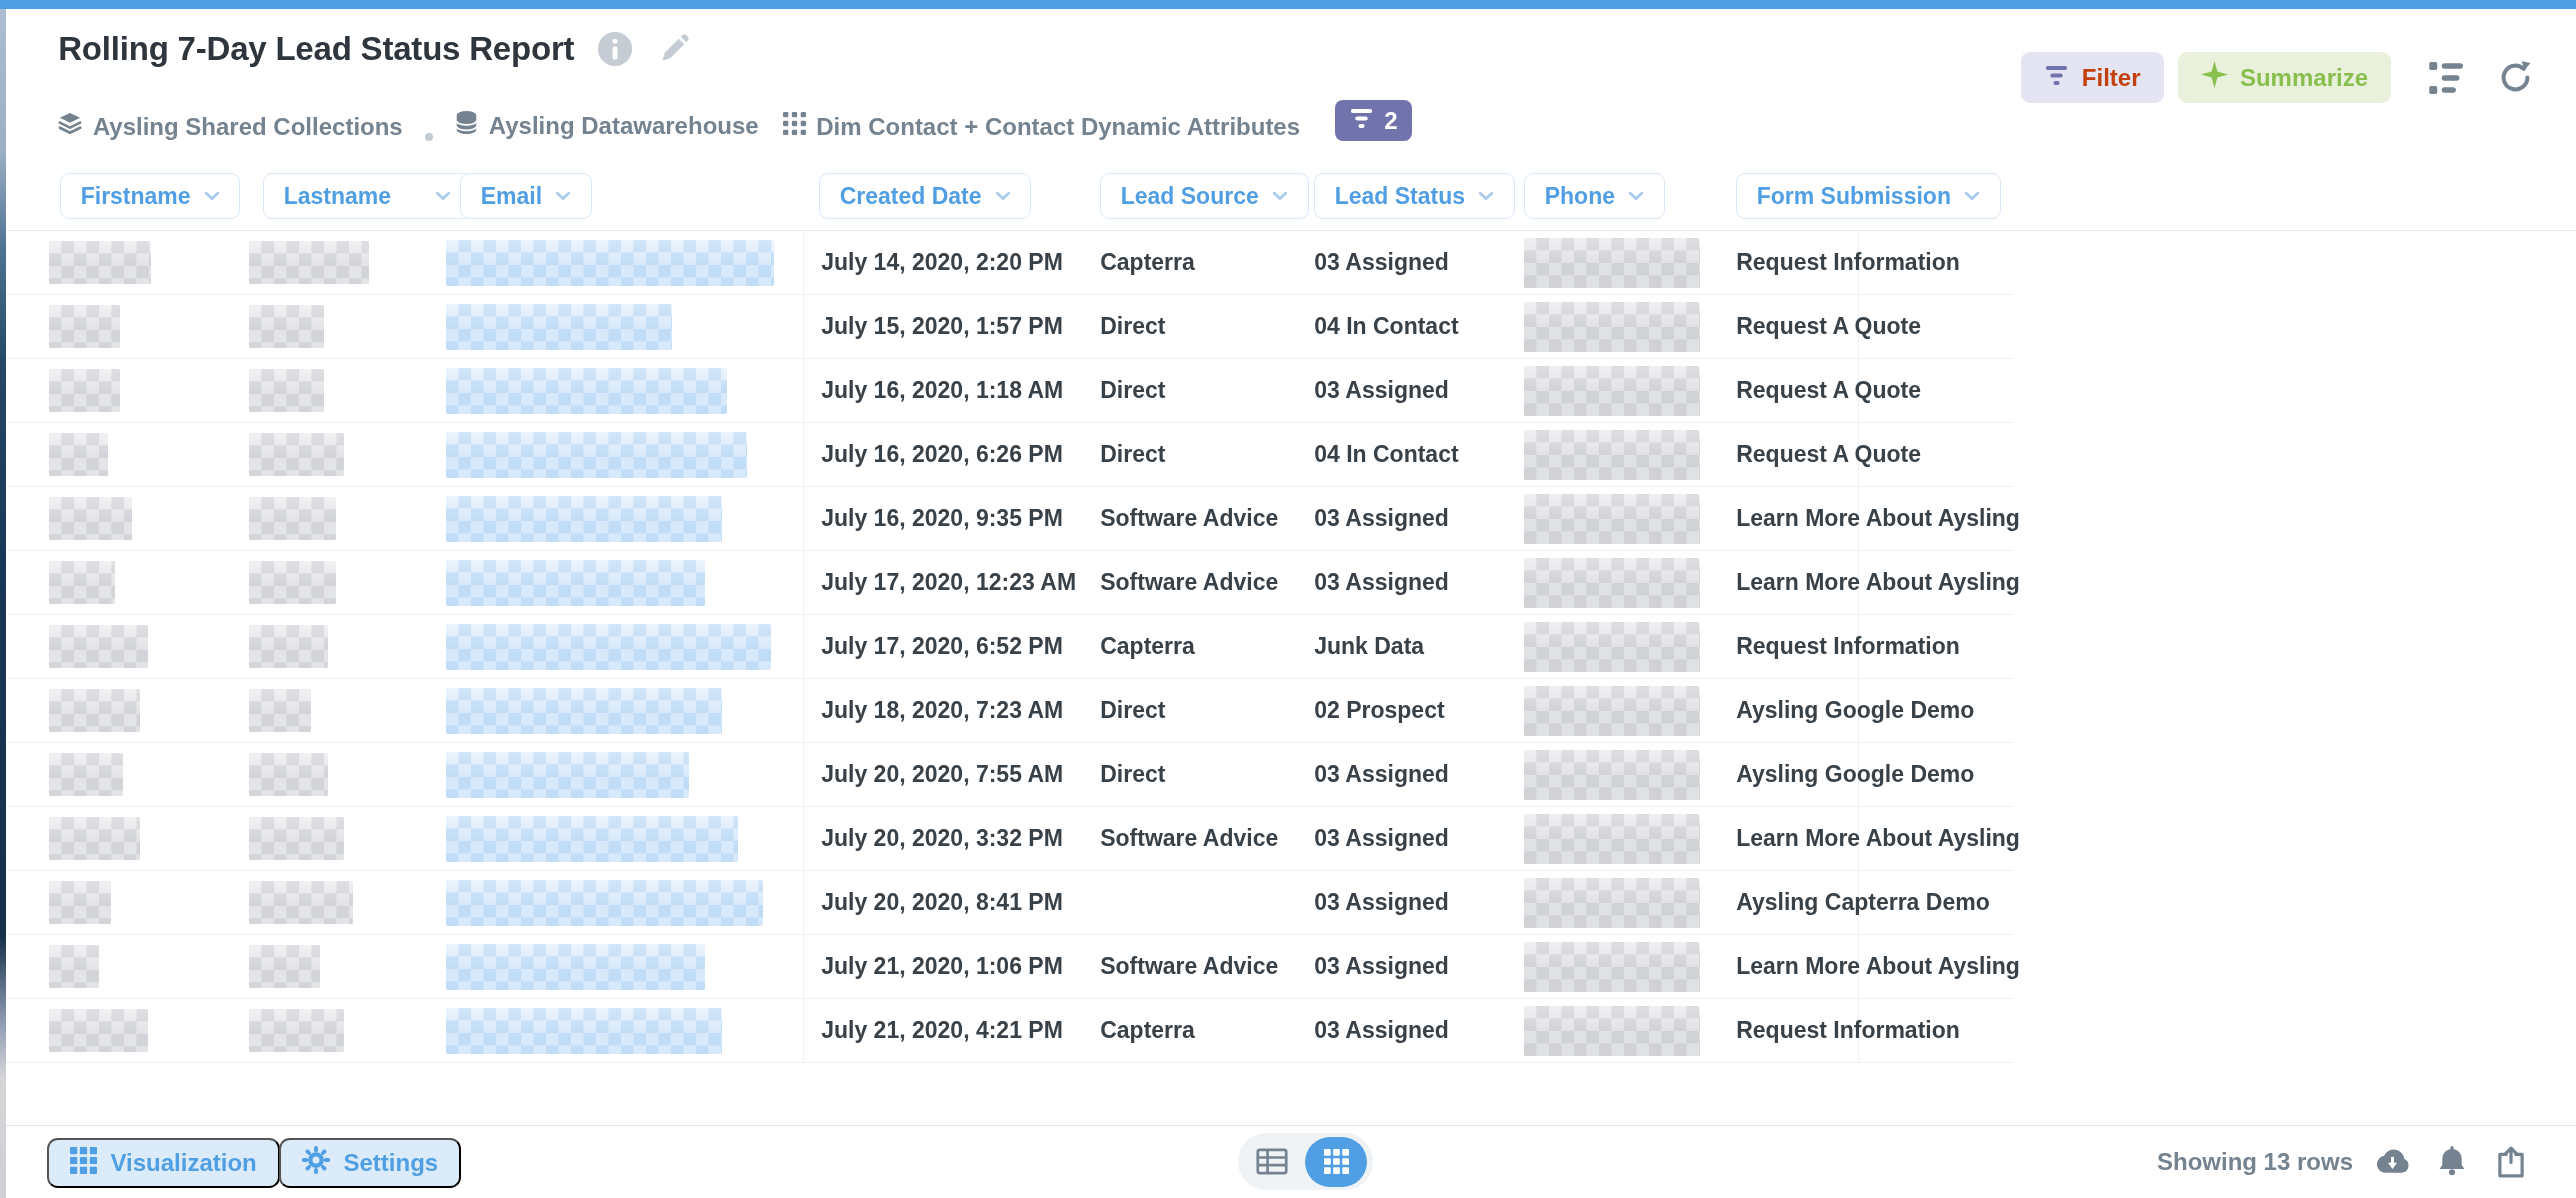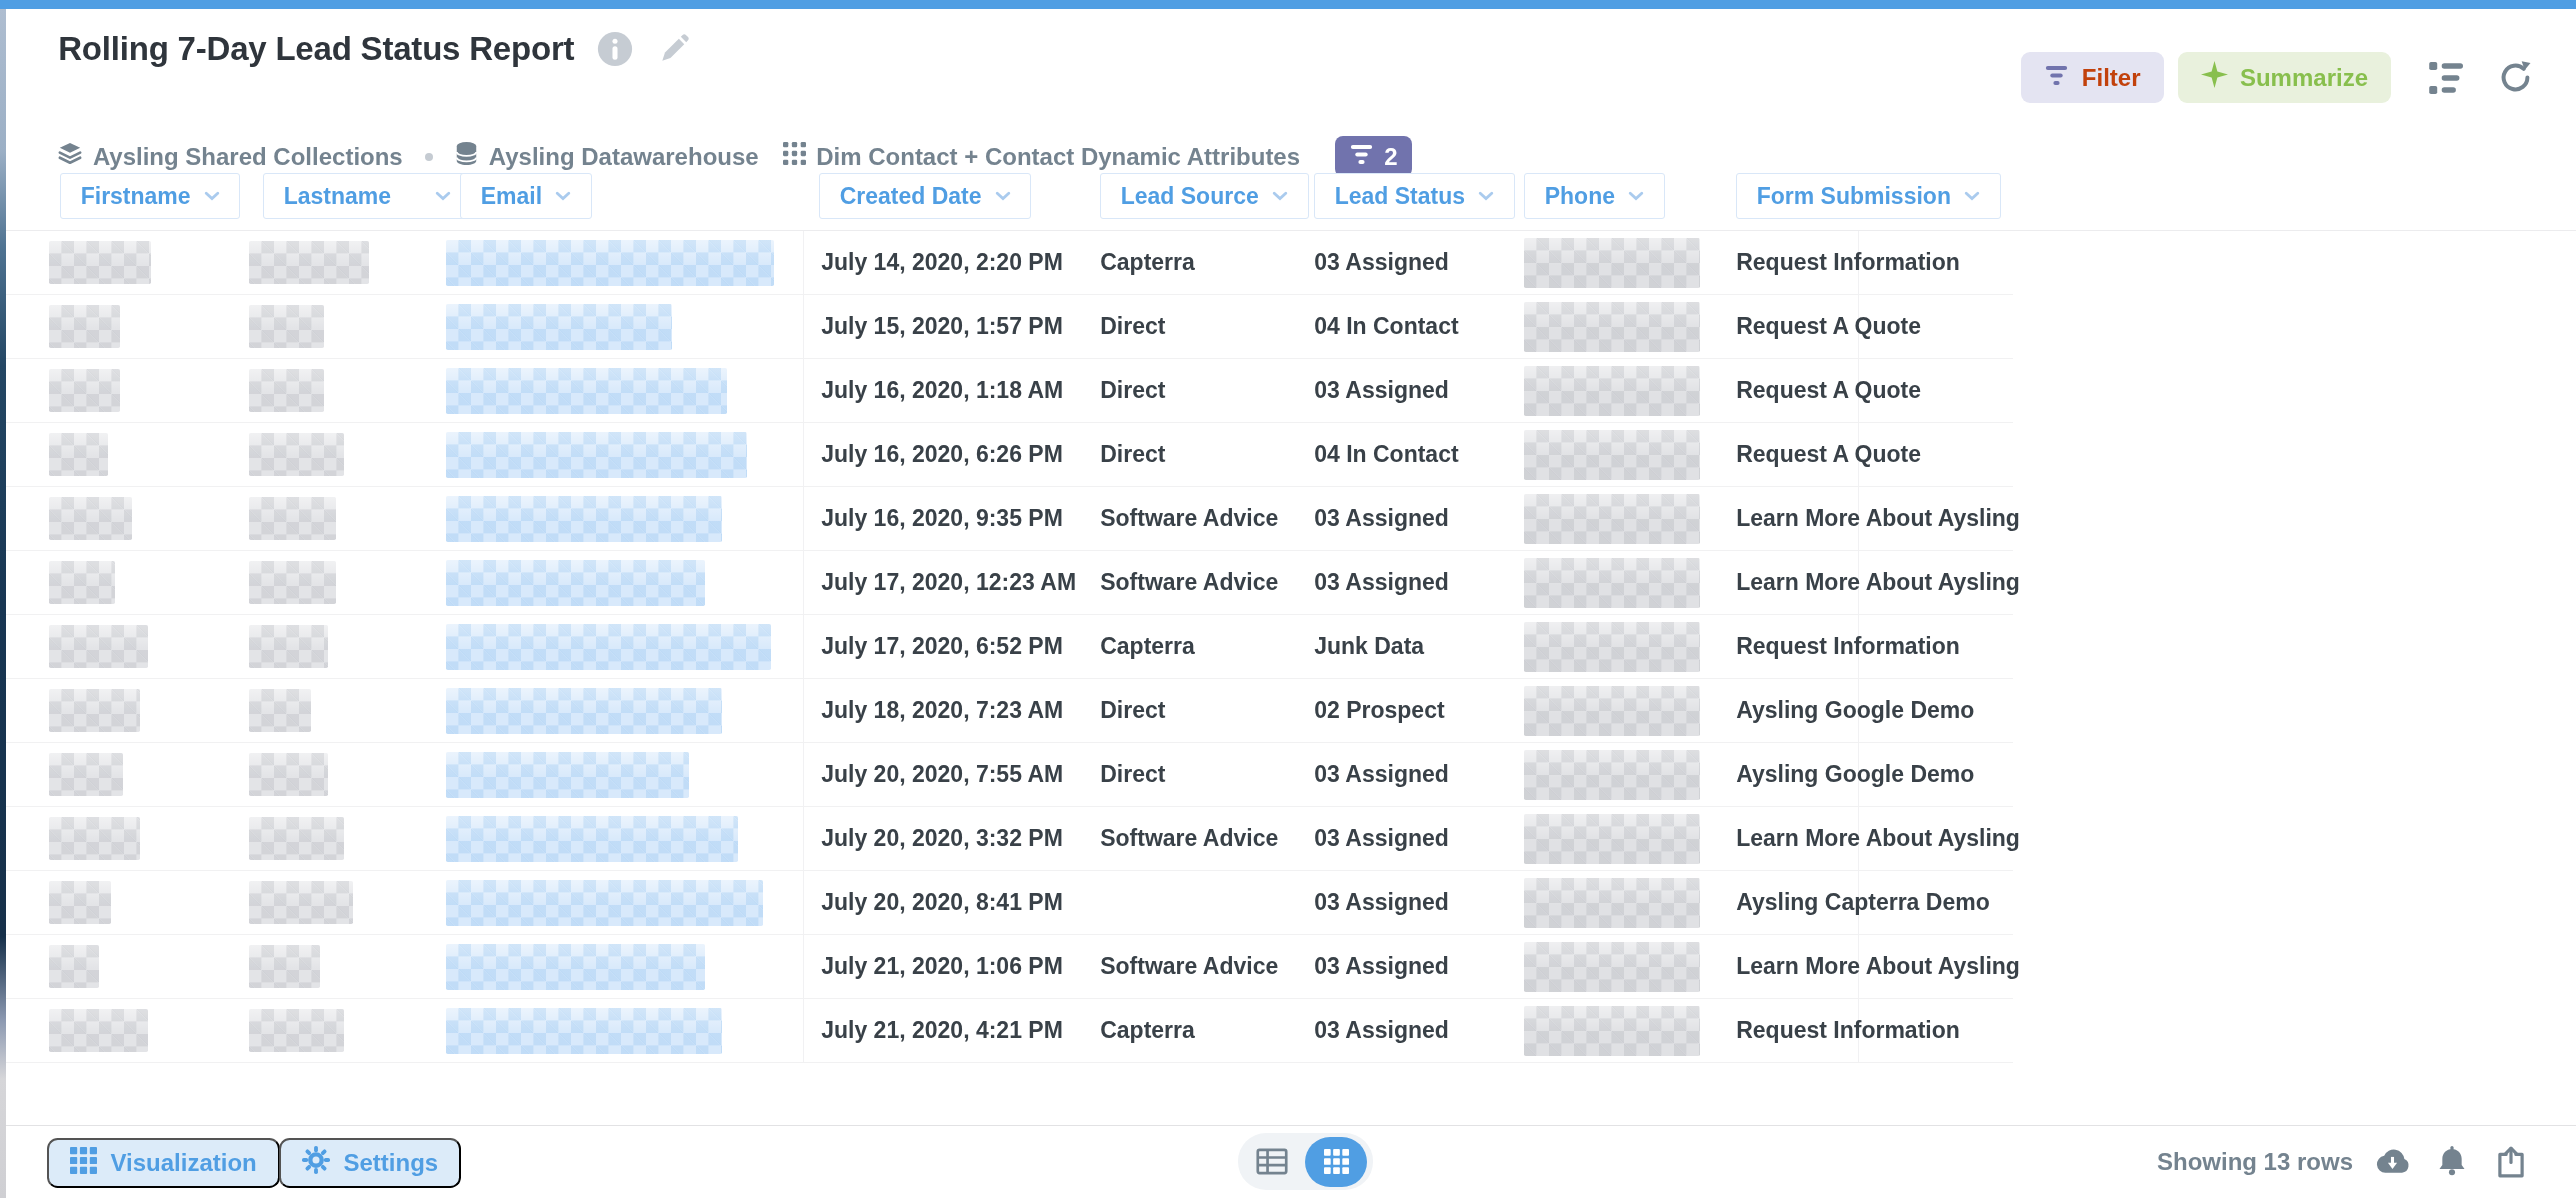--- a/index.html
+++ b/index.html
@@ -7,39 +7,39 @@
         font-family:"Liberation Sans","DejaVu Sans",sans-serif;}
   .topbar{position:absolute;top:0;left:0;right:0;height:9px;background:#509ee3;}
   .wallpaper-strip{position:absolute;top:9px;left:0;width:6.2px;bottom:0;
     background:linear-gradient(180deg,#aebdd0 0%,#9bafc5 12%,#4f7392 20%,#244764 30%,#183653 50%,#16304a 78%,#8b98b0 85%,#d6d6d9 90%,#cfcfd3 100%);}
   .app{position:absolute;left:6.2px;top:9px;right:0;bottom:0;}
 
   
   .title-row{position:absolute;left:52px;top:21px;display:flex;align-items:center;gap:23px;}
   .page-title{font-size:33px;font-weight:700;color:#2f353c;letter-spacing:-0.2px;}
   .title-icon{display:inline-flex;align-items:center;}
-  .breadcrumb{position:absolute;left:52px;top:91px;display:flex;align-items:center;gap:11.5px;
-              font-size:24px;font-weight:600;color:#74838f;margin-top:36px;}
+  .breadcrumb{position:absolute;left:52px;top:91px;display:flex;align-items:flex-end;gap:11.5px;
+              font-size:24px;font-weight:600;color:#74838f;}
   .crumb{display:flex;align-items:center;gap:10.7px;}
   .crumb-dot{width:8px;height:8px;border-radius:50%;background:#c5cbd2;margin:0 10.7px;}
   .filter-badge{display:flex;align-items:center;gap:10.7px;margin-left:23px;height:41px;padding:0 14px;
                 border-radius:8px;background:#7173ad;color:#fff;font-size:24px;font-weight:700;}
   .actions{position:absolute;top:43px;right:41px;display:flex;align-items:center;}
   .btn{display:flex;align-items:center;gap:12.4px;height:51px;padding:0 23px;border-radius:9px;
        font-size:24px;font-weight:700;cursor:pointer;border:none;}
   .btn-filter{background:#e4e4f2;color:#c2410c;}
   .btn-summarize{background:#e9f1dd;color:#88bf4d;margin-left:14px;}
   .icon-btn{display:flex;align-items:center;justify-content:center;width:39px;height:39px;cursor:pointer;}
   .icon-btn.notebook{margin-left:36px;}
   .icon-btn.refresh{margin-left:30px;}
 
   
   .pill-row{position:absolute;left:0;top:164px;right:0;height:46px;}
   .pill{position:absolute;top:0;display:inline-flex;align-items:center;gap:13.3px;height:46px;
-        padding:0 19.5px;border:1.8px solid #d9e7f8;border-radius:3px;background:#fff;
+        padding:0 19.5px;border:1.8px solid #d9e7f8;border-radius:9px;background:#fff;
         color:#509ee3;font-size:23px;font-weight:700;box-sizing:border-box;cursor:pointer;}
   .p0{left:54px;} .p1{left:257px;gap:44px;} .p2{left:454px;} .p3{left:813px;}
   .p4{left:1094px;} .p5{left:1308px;} .p6{left:1518px;} .p7{left:1730px;}
   .hdr-divider{position:absolute;left:0;right:0;top:221px;height:0.9px;background:#ececee;}
 
   
   .tbody{position:absolute;left:0;top:222px;width:2570px;}
   .vline{position:absolute;top:0;width:0.9px;height:831px;background:#f1f1f3;}
   .vline.v1{left:797px;} .vline.v2{left:1852px;}
   .trow{position:relative;height:64px;width:2007px;border-bottom:0.9px solid #f1f1f2;box-sizing:border-box;}

